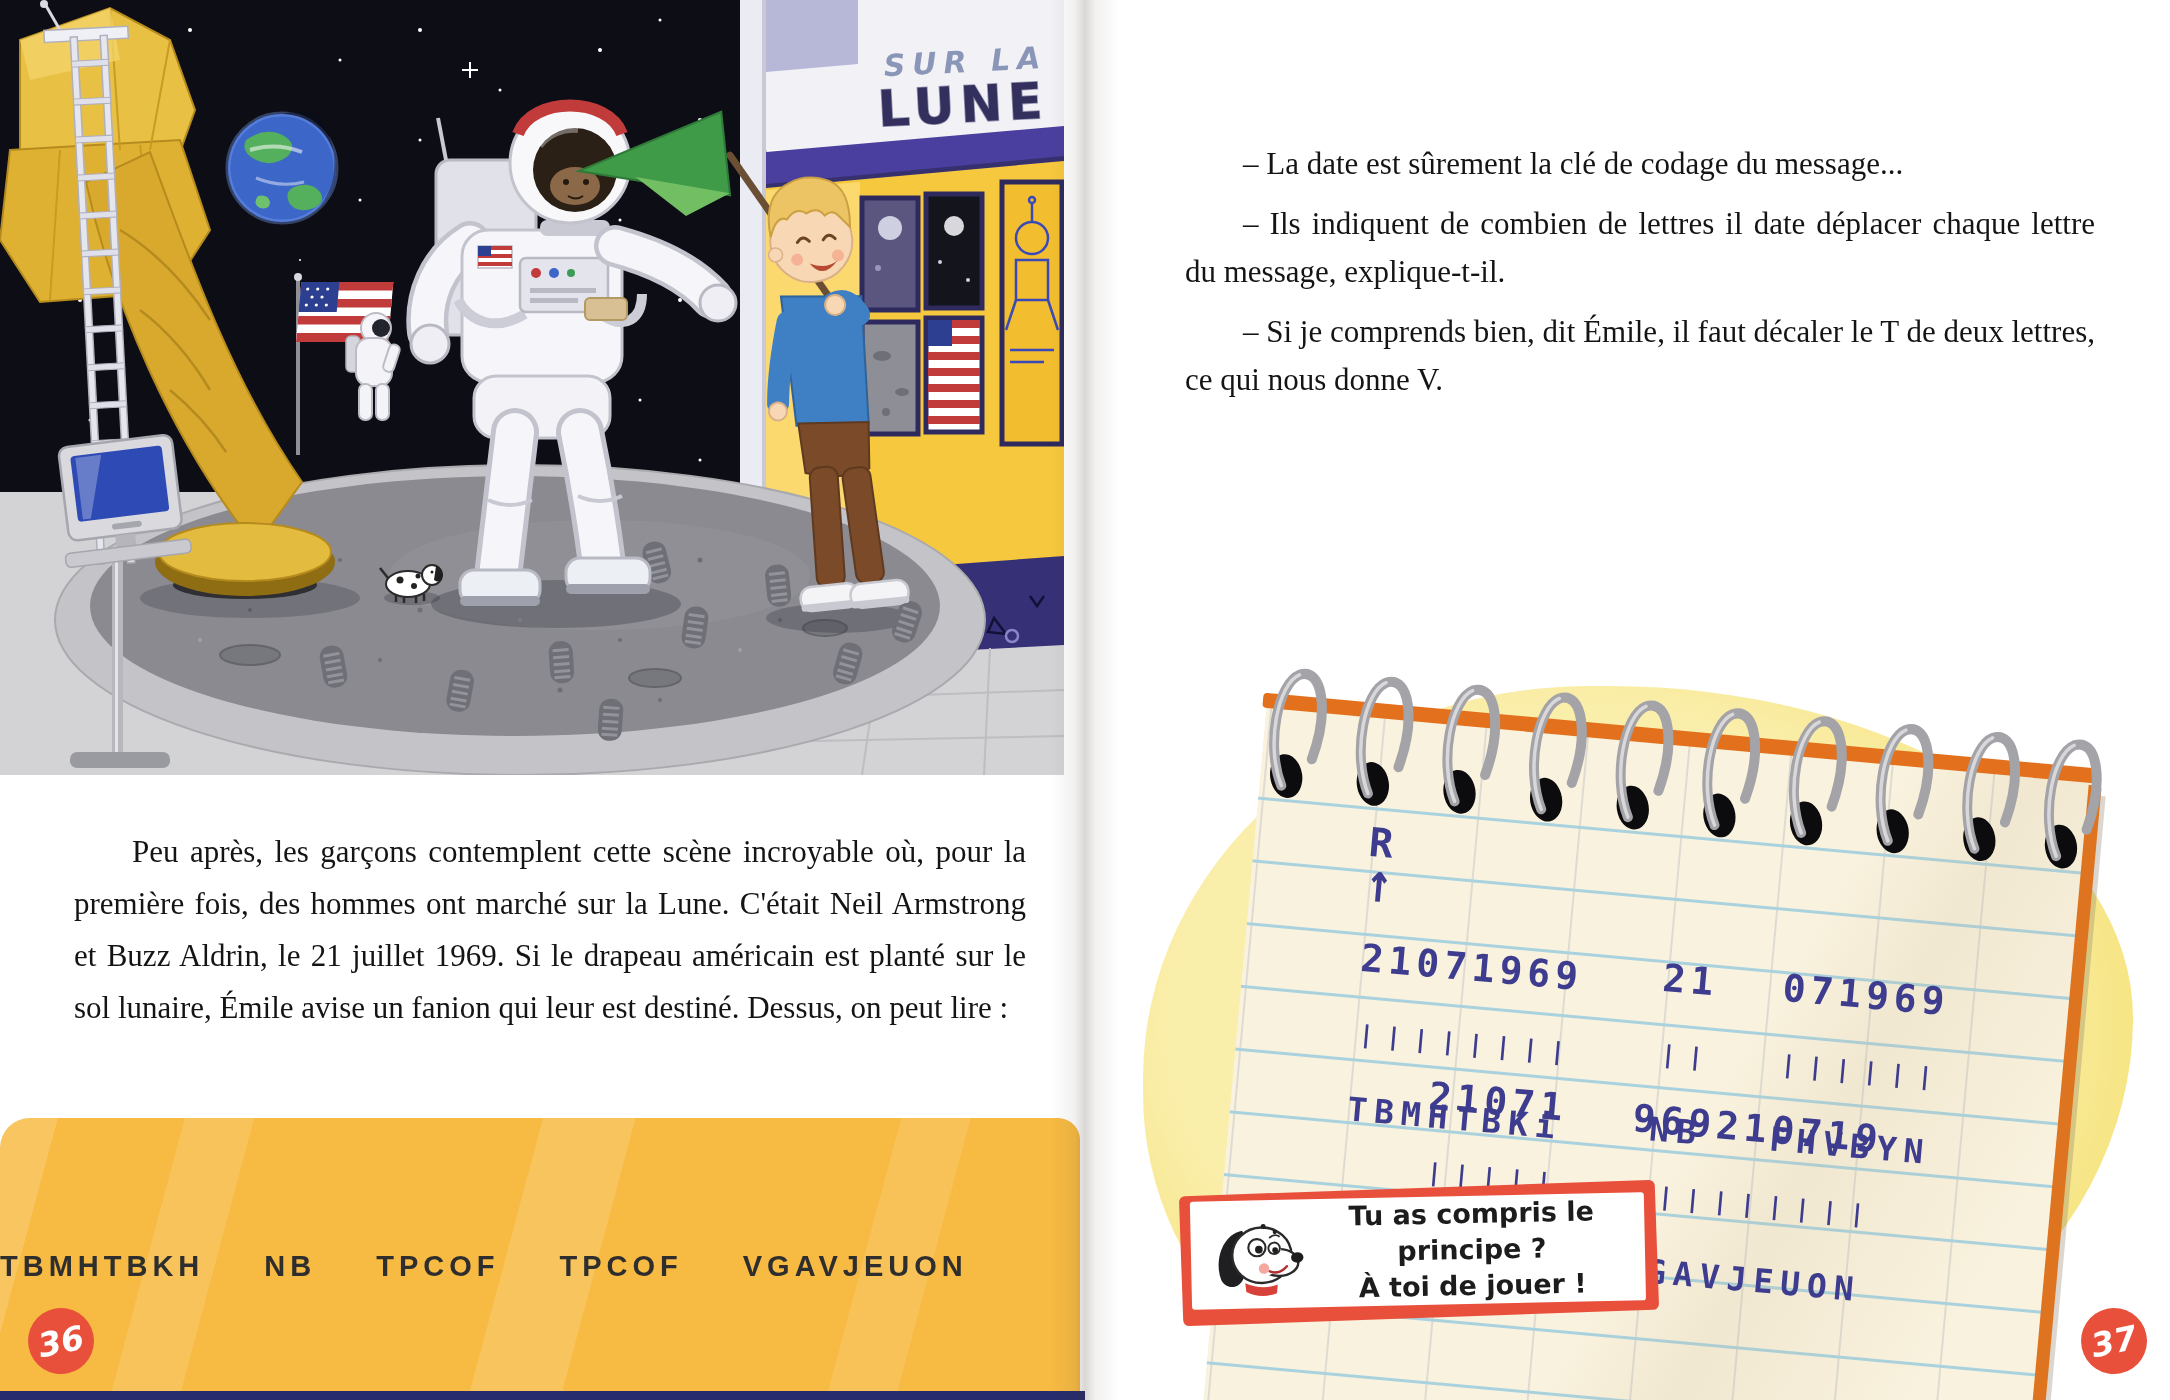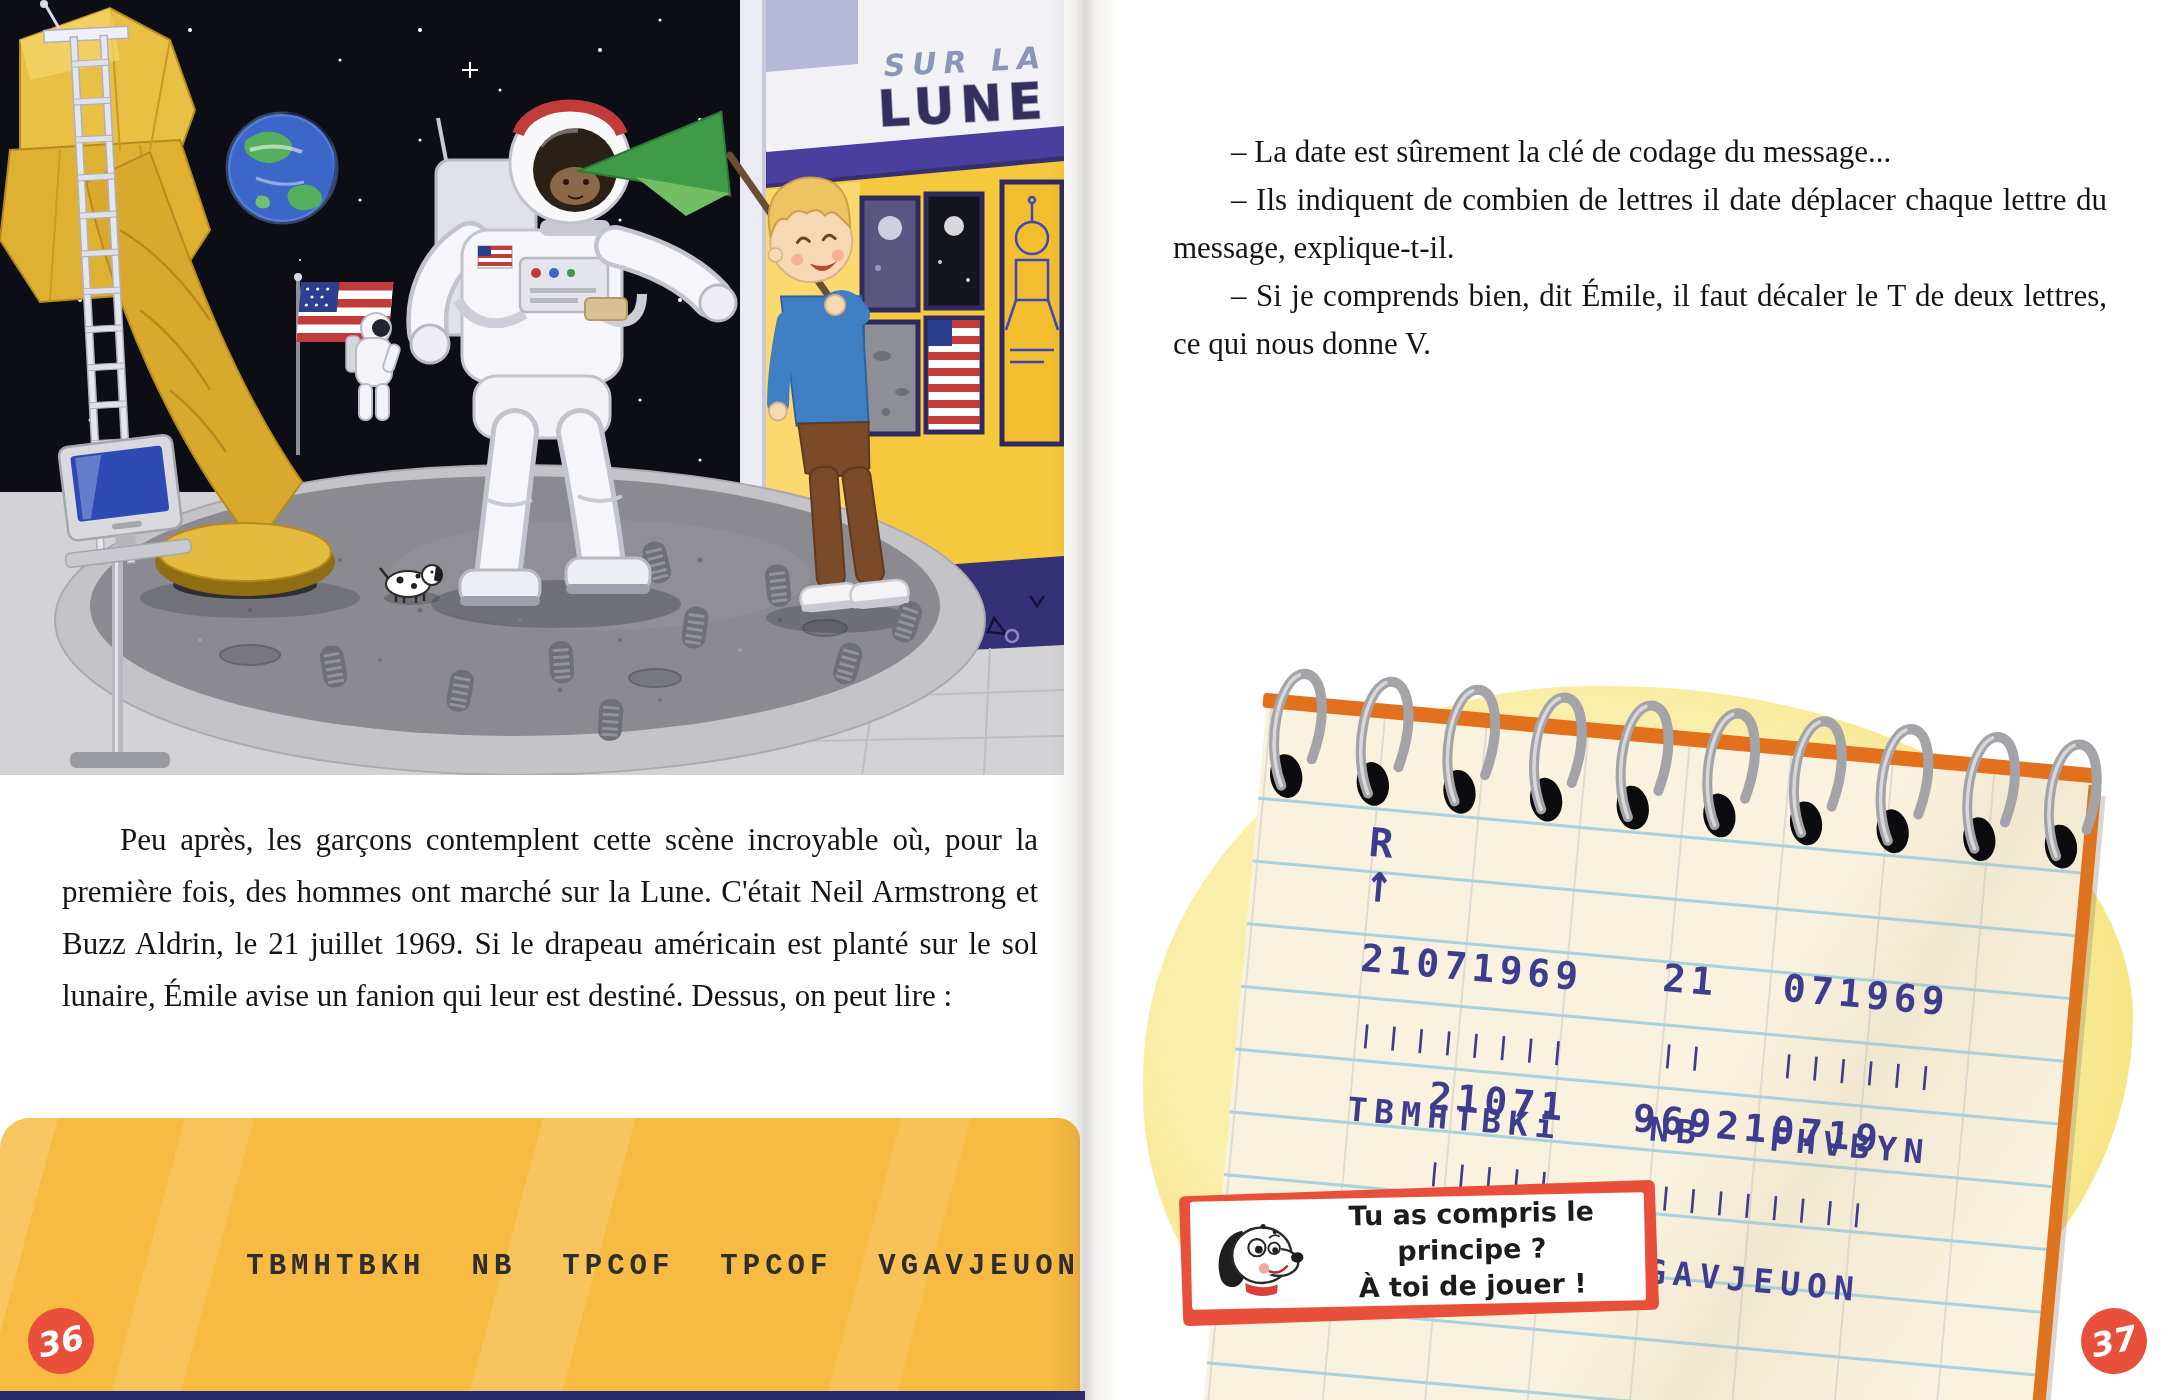--- a/index.html
+++ b/index.html
@@ -5,35 +5,35 @@
   html,body{margin:0;padding:0}
   body{width:2170px;height:1400px;position:relative;background:#ffffff;
        font-family:"Liberation Serif",serif;overflow:hidden}
   .page{position:absolute;top:0;height:1400px;overflow:hidden;background:#fff}
   #left-page{left:0;width:1085px}
   #right-page{left:1085px;width:1085px}
 
   
   .body-text{font-size:31px;line-height:52px;color:#141414;text-align:justify;
              font-family:"Liberation Serif",serif}
-  .body-text p{margin:0;text-indent:58px}
+  .body-text p{margin:12px;text-indent:58px}
   #left-text{position:absolute;left:62px;top:814px;width:976px}
   #right-text{position:absolute;left:88px;top:128px;width:934px;line-height:48px}
 
   
   #banner{position:absolute;left:0;top:1118px;bottom:0;width:1080px;
     background:
       linear-gradient(105deg, rgba(255,255,255,0.16) 0 5%, transparent 5% 16%,
         rgba(255,255,255,0.13) 16% 22%, transparent 22% 47%,
         rgba(255,255,255,0.15) 47% 55%, transparent 55% 78%,
         rgba(255,255,255,0.12) 78% 84%, transparent 84%),
       #f7ba42;
     border-radius:30px 22px 0 0}
   .code-line{position:absolute;top:132px;left:0;right:0;display:flex;
-    justify-content:flex-end;gap:46px;font-family:Liberation Mono, monospace;
+    justify-content:flex-start;gap:60px;font-family:Liberation Sans, sans-serif;
     font-size:29px;font-weight:bold;letter-spacing:5px;color:#2e2e2e}
   #navy-strip{position:absolute;left:0;bottom:0;width:1085px;height:9px;
     background:#262c6e;z-index:6}
 
   
   .page-badge{position:absolute;width:66px;height:66px;border-radius:50%;
     background:#e8503c;color:#fff;font-family:"DejaVu Sans",sans-serif;
     font-weight:700;font-style:italic;font-size:33px;display:flex;
     align-items:center;justify-content:center;transform:rotate(-12deg);z-index:9}
   #badge-36{left:28px;top:1308px}

